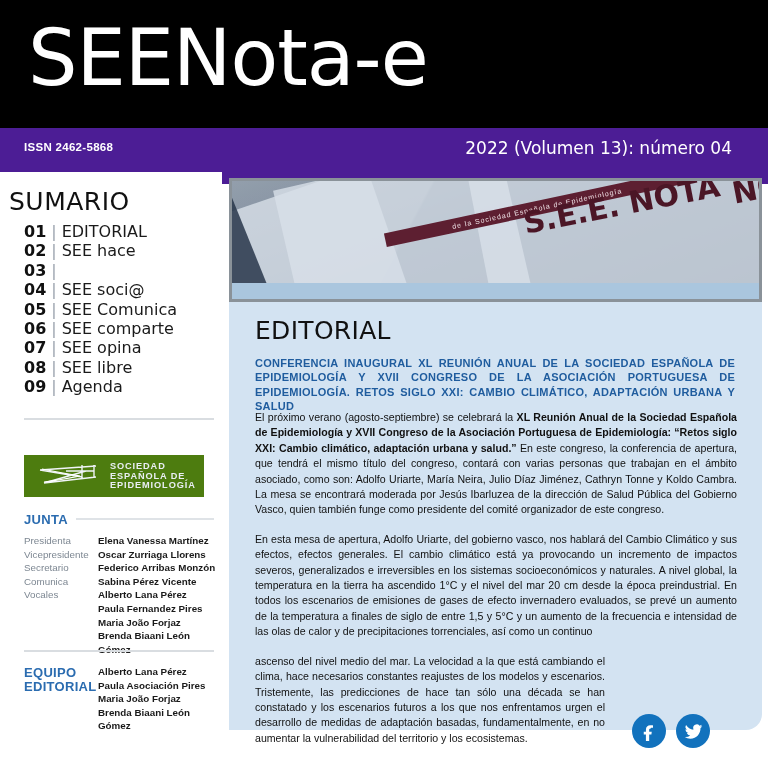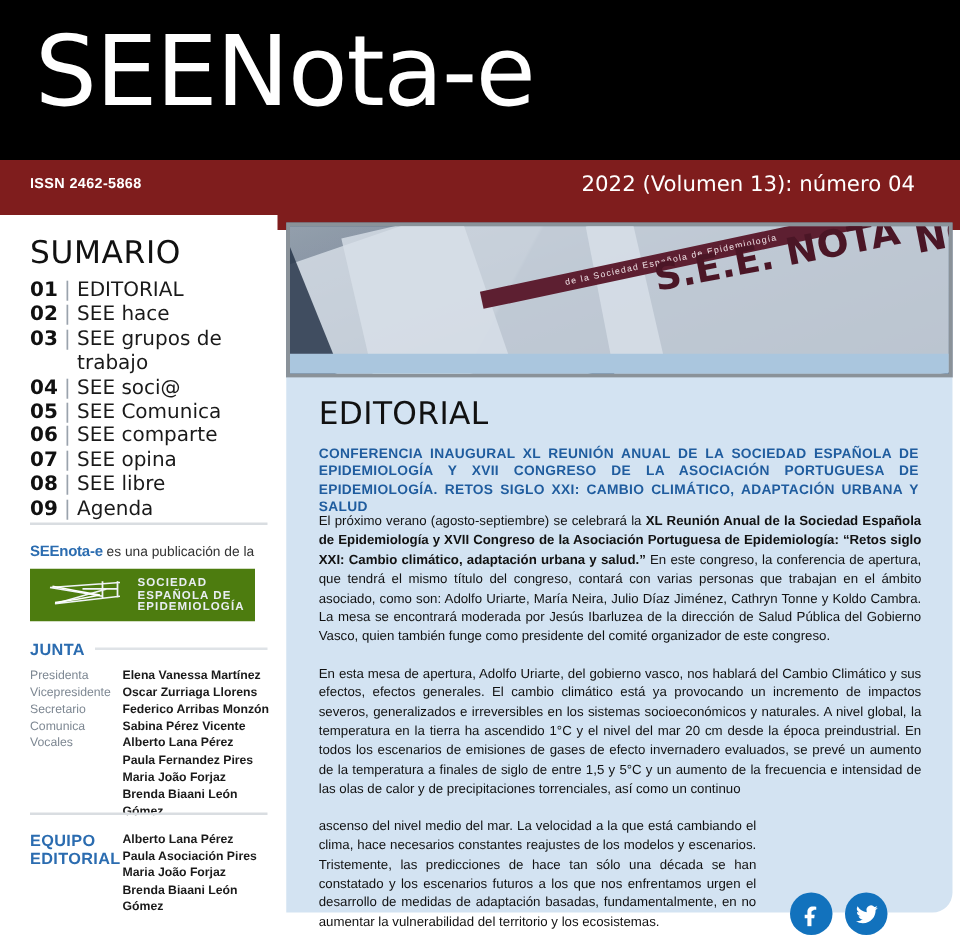--- a/index.html
+++ b/index.html
@@ -17,39 +17,39 @@
     background:#000000;
   }
   .masthead-title{
     position:absolute;left:28px;top:14px;
     font-size:78px;line-height:88px;
     color:#ffffff;font-weight:400;letter-spacing:-1px;
     font-family:"DejaVu Sans", sans-serif;
   }
   .issn-bar{
     position:absolute;left:0;top:128px;width:768px;height:56px;
-    background:#7f1d1d;
+    background:#4c1d95;
   }
   .issn-text{
     position:absolute;left:24px;top:13px;
     font-size:11.5px;font-weight:bold;color:#ffffff;letter-spacing:.3px;
   }
   .volume-text{
     position:absolute;right:36px;top:10px;
     font-size:17px;color:#ffffff;font-weight:400;
     font-family:"DejaVu Sans", sans-serif;
   }
 
   
   .sidebar{
     position:absolute;left:0;top:172px;width:222px;height:589px;
     background:#ffffff;
   }
   .sumario-title{
-    position:absolute;left:24px;top:15px;
+    position:absolute;left:9px;top:15px;
     font-size:25px;color:#111;letter-spacing:.5px;
     font-family:"DejaVu Sans", sans-serif;
   }
   .toc{
     position:absolute;left:24px;top:50px;width:190px;
   }
   .toc-row{
     display:flex;align-items:baseline;
     font-size:16px;line-height:19.4px;color:#1a1a1a;
     font-family:"DejaVu Sans", sans-serif;
@@ -188,21 +188,20 @@
         <span class="toc-label">EDITORIAL</span>
       </div>
       <div class="toc-row">
         <span class="toc-num">02</span>
         <span class="toc-sep">|</span>
         <span class="toc-label">SEE hace</span>
       </div>
       <div class="toc-row">
         <span class="toc-num">03</span>
         <span class="toc-sep">|</span>
-        <span class="toc-label">SEE grupos de trabajo</span>
       </div>
       <div class="toc-row">
         <span class="toc-num">04</span>
         <span class="toc-sep">|</span>
         <span class="toc-label">SEE soci@</span>
       </div>
       <div class="toc-row">
         <span class="toc-num">05</span>
         <span class="toc-sep">|</span>
         <span class="toc-label">SEE Comunica</span>
@@ -224,23 +223,20 @@
       </div>
       <div class="toc-row">
         <span class="toc-num">09</span>
         <span class="toc-sep">|</span>
         <span class="toc-label">Agenda</span>
       </div>
     </div>
 
   <div class="divider" style="left:24px;top:246px;width:190px;"></div>
 
-  <div class="pub-line">
-    <b>SEEnota-e</b><span> es una publicación de la</span>
-  </div>
 
   <div class="see-logo">
     <svg class="see-mark" viewBox="0 0 68 30">
       <path d="M4 9 L60 5 M4 9 L46 16 M8 22 L60 16 M8 22 L50 10 M46 4 L46 17 M58 4 L58 17 M30 10 L58 10" stroke="#f0f4f8" stroke-width="1.4" fill="none"></path>
       <path d="M6 8 Q26 12 44 15 Q24 19 8 21" stroke="#ffffff" stroke-width="1.1" fill="none"></path>
     </svg>
     <div class="see-logo-text">
       <div>SOCIEDAD</div>
       <div>ESPAÑOLA DE</div>
       <div>EPIDEMIOLOGÍA</div>

